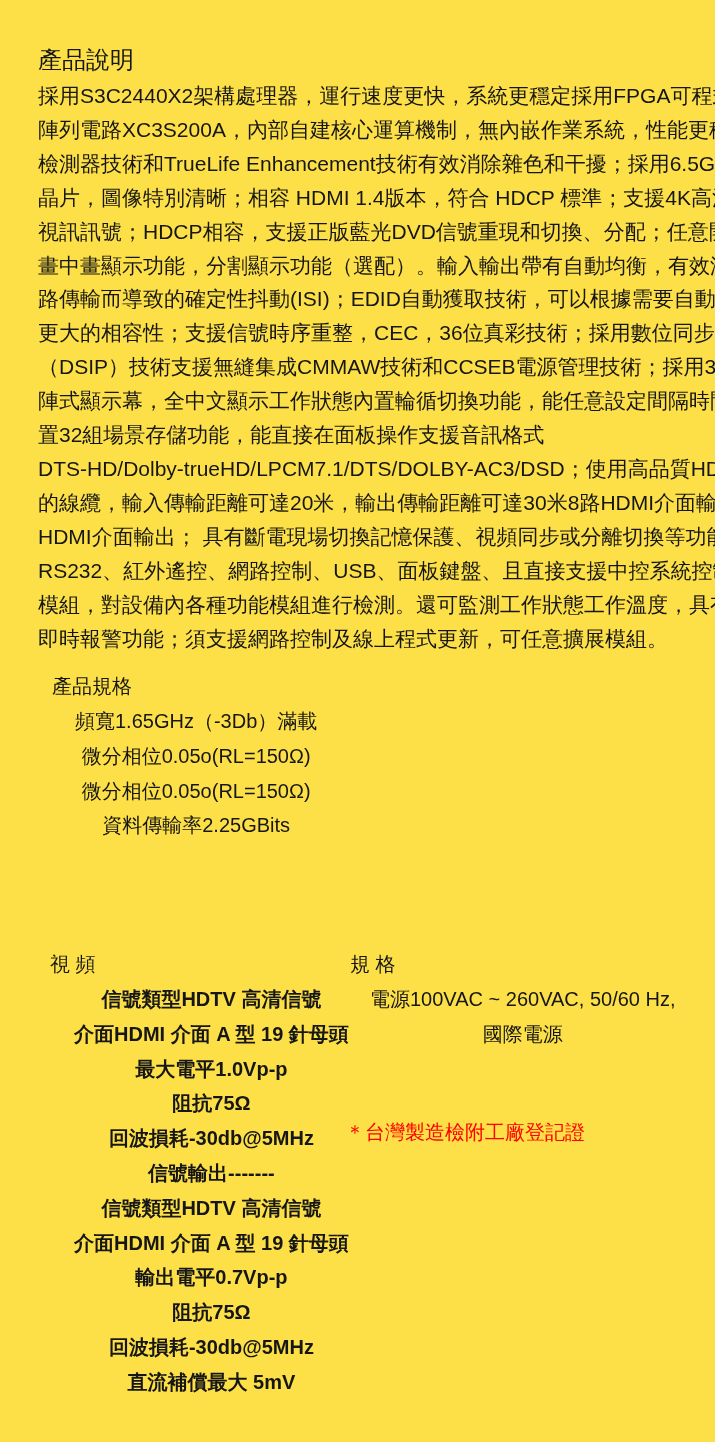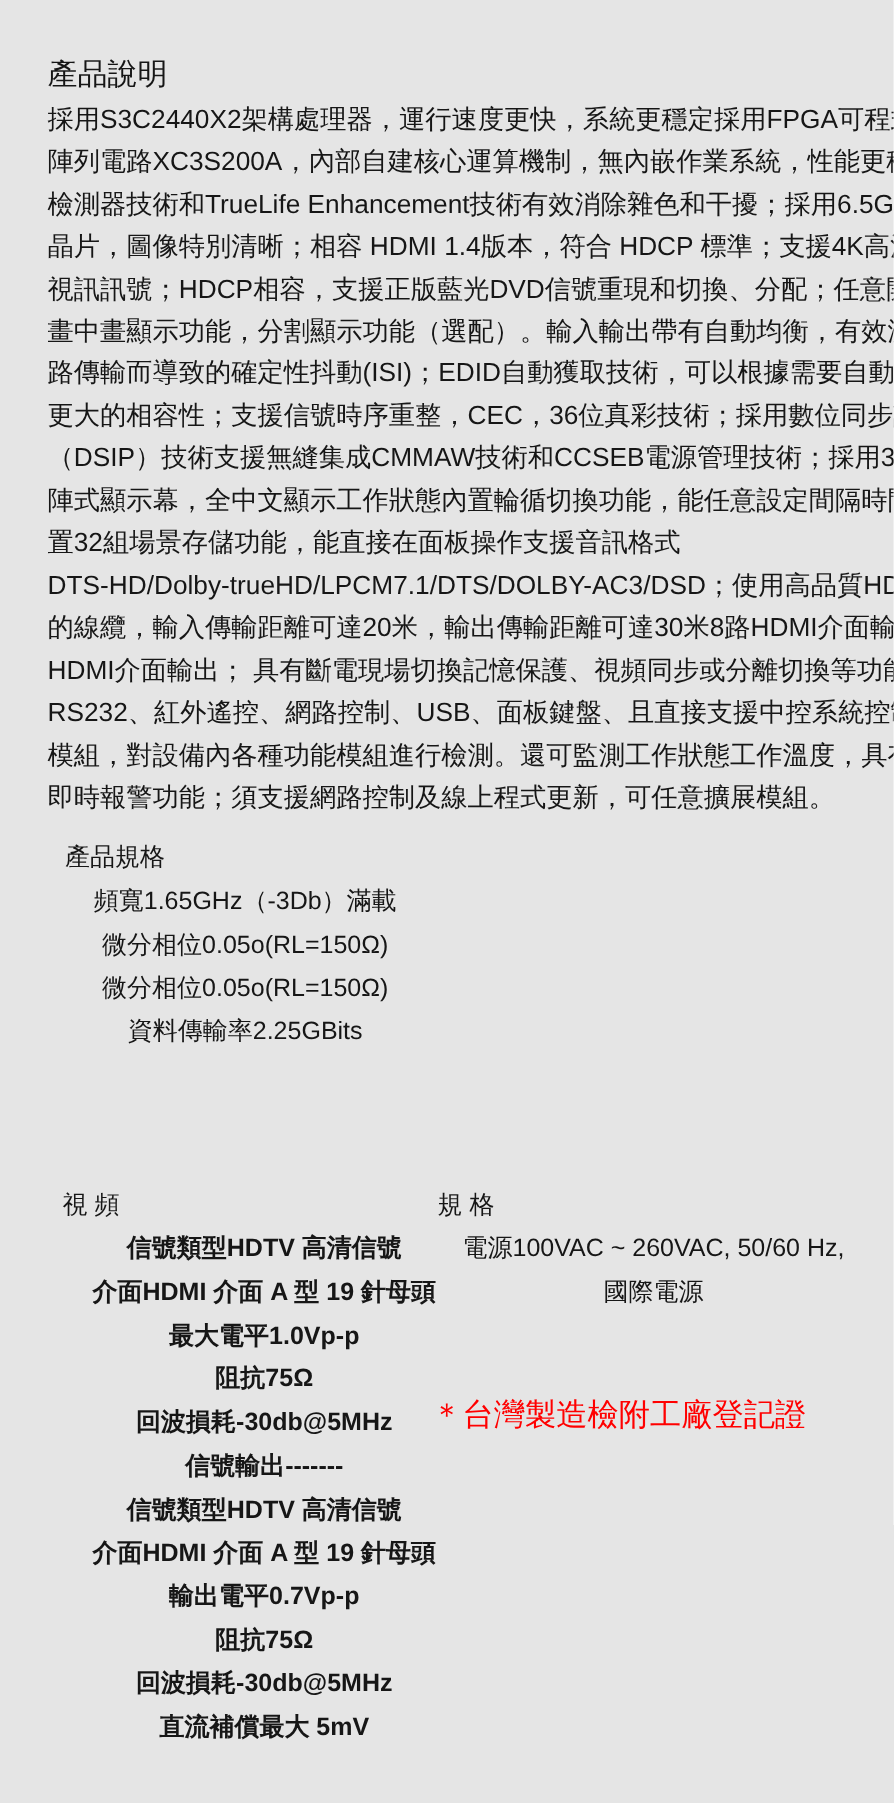--- a/index.html
+++ b/index.html
@@ -1,20 +1,20 @@
 <!DOCTYPE html>
 <html><head>
 <meta charset="utf-8">
 <style>
   html, body { margin:0; padding:0; background:#ffffff; }
   .page {
     position:relative;
     width:715px;
     height:1442px;
-    background:#e5e5e5;
+    background:#fde047;
     font-family:"Liberation Sans", sans-serif;
     color:#161616;
     overflow:hidden;
   }
   
   .desc { position:absolute; left:38px; top:42px; width:666px; }
   .h1 { font-size:24px; font-weight:500; line-height:36px; margin:0; white-space:nowrap; }
   .para { font-size:21px; line-height:33.9px; margin-top:1px; }
   .pline { white-space:nowrap; }
   
@@ -28,21 +28,21 @@
   #blk-control-type .items { padding-left:22px; }
   #blk-video        { left:50px;  top:946px; }
   #blk-video .items { padding-left:24px;font-weight:bold; }
   #blk-spec         { left:350px; top:946px; }
   #blk-spec .items  { padding-left:20px; }
   
   .note {
     position:absolute;
     left:345px;
     top:1117px;
-    font-size:25px;
+    font-size:20px;
     line-height:30px;
     color:#ff0000;
     white-space:nowrap;
   }
 </style>
 </head>
 <body>
 
 <div class="page">
 

